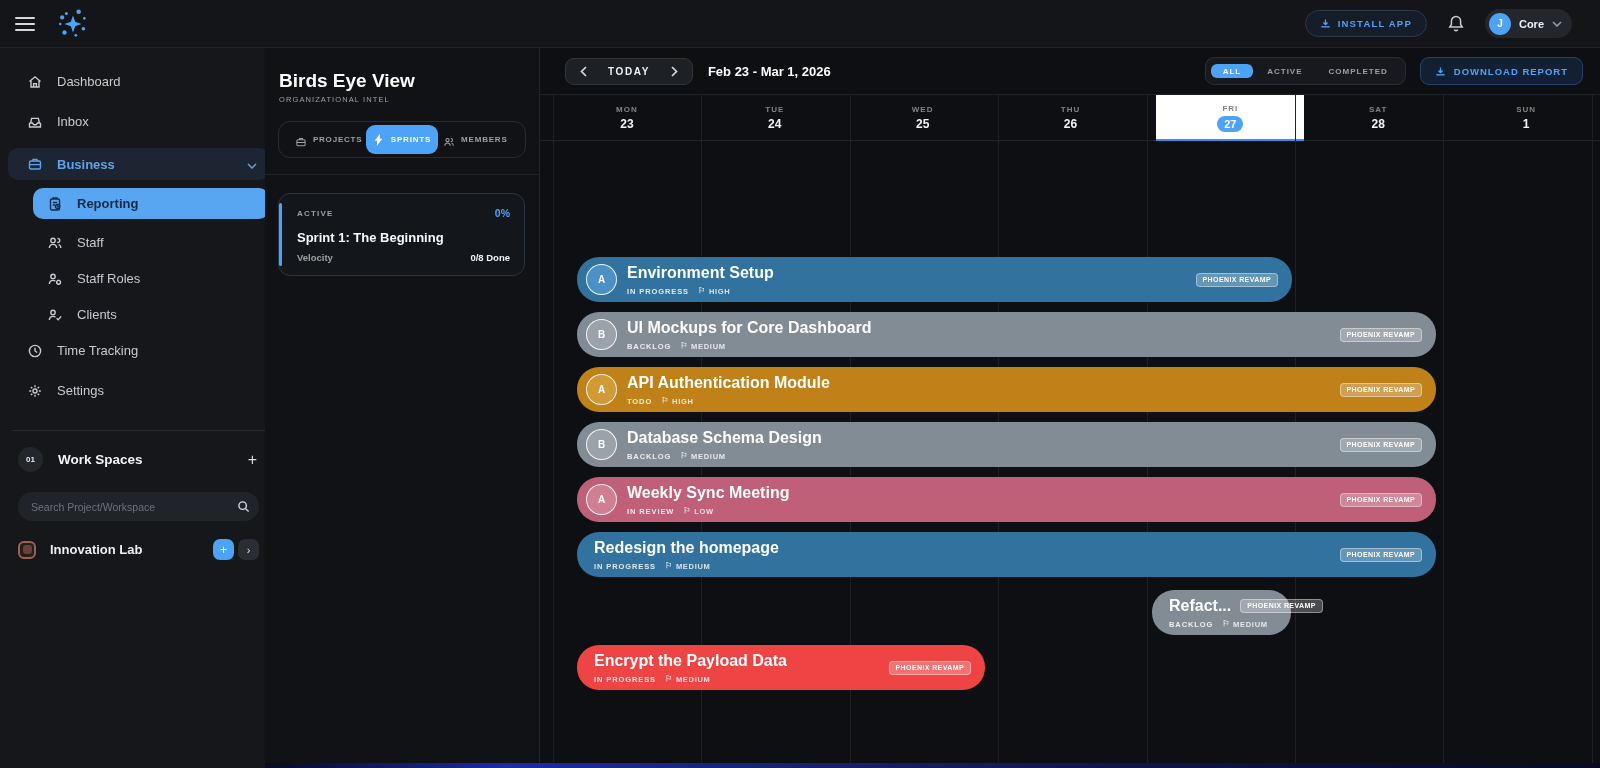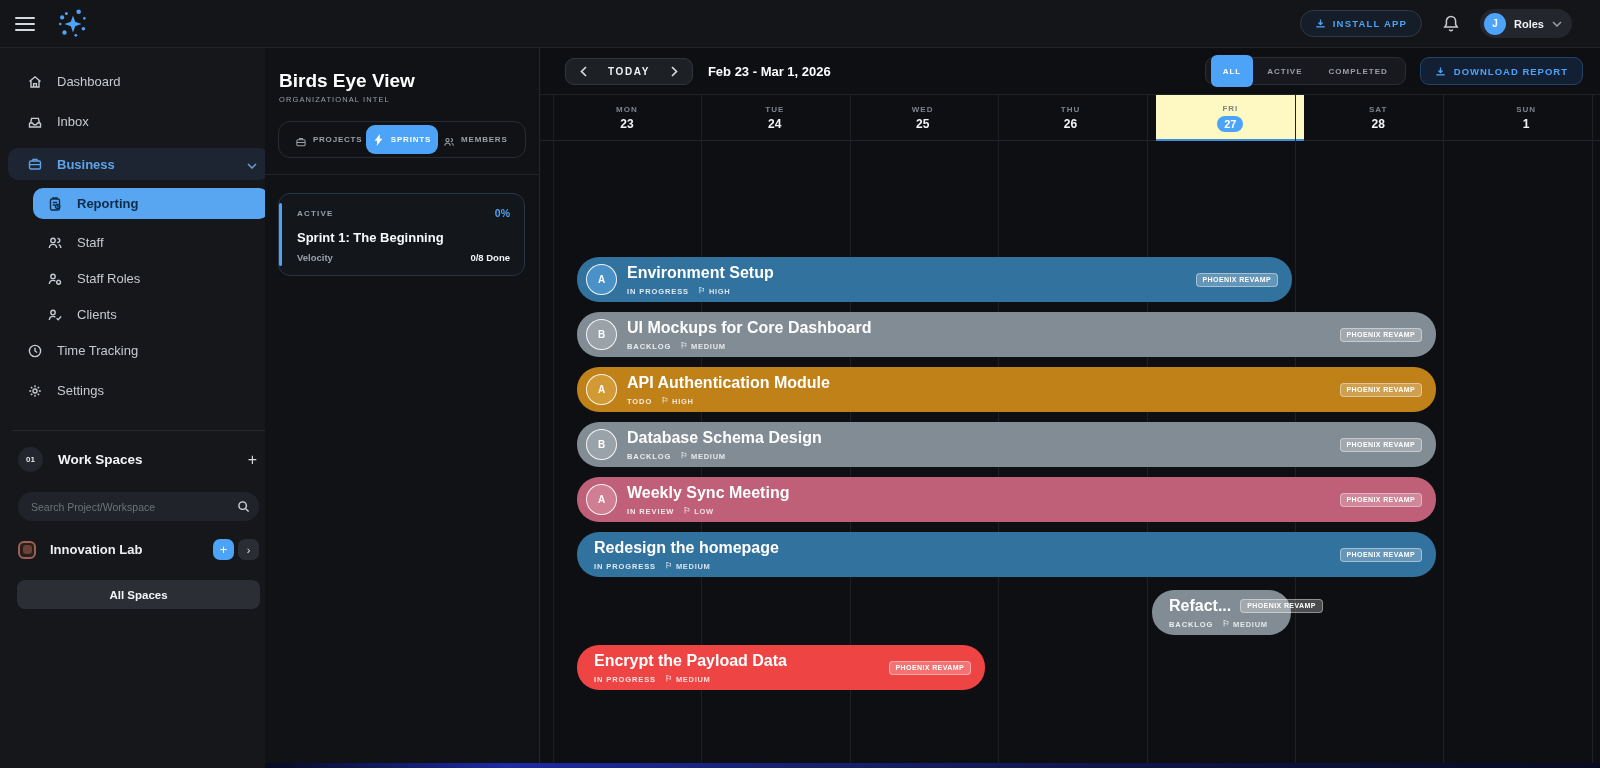--- a/index.html
+++ b/index.html
@@ -98,34 +98,34 @@
     display:flex; align-items:center; }
   .nav-group { margin-left:25px; height:27px; border:1px solid #32363c; border-radius:9px;
     background:#1d2025; display:flex; align-items:center; padding:0 6px; }
   .nav-arrow { width:22px; height:22px; display:flex; align-items:center; justify-content:center;
     color:#d5d8dc; cursor:pointer; }
   .today-lbl { padding:0 14px; font-size:10px; font-weight:bold; letter-spacing:1.6px;
     color:#eff1f3; cursor:pointer; }
   .date-range { margin-left:15px; font-size:13px; font-weight:bold; color:#fff; }
   .filters { margin-left:auto; height:28px; border:1px solid #2a2d33; background:#17191e;
     border-radius:9px; display:flex; align-items:center; padding:0 5px; gap:2px; }
-  .filter { padding:0 12px; height:32px; display:flex; align-items:center; border-radius:6px;
+  .filter { padding:0 12px; height:14px; display:flex; align-items:center; border-radius:6px;
     font-size:8px; font-weight:bold; letter-spacing:1px; color:#9aa0a8; cursor:pointer; }
   .filter.active { background:#4da3f7; color:#fff; }
   .download-btn { margin:0 17px 0 14px; height:28px; padding:0 14px; display:flex; align-items:center;
     gap:8px; border-radius:9px; background:#132033; border:1px solid #24436b; color:#4da3f7;
     font-size:9.5px; font-weight:bold; letter-spacing:1px; cursor:pointer; }
 
   .day-header { position:relative; height:46px; border-bottom:1px solid #22262b; display:flex;
     padding-left:13px; }
   .day-cell { width:148.4px; display:flex; flex-direction:column; align-items:center;
     justify-content:center; gap:3px; position:relative; }
   .day-week { font-size:8px; font-weight:bold; letter-spacing:1px; color:#7e848d; }
   .day-num { font-size:12px; font-weight:bold; color:#f2f4f6; }
-  .day-cell.today { background:#fef9c3;margin-left:12px; }
+  .day-cell.today { background:#ffffff;margin-left:12px; }
   .day-cell.today::after { content:""; position:absolute; left:0; right:0; bottom:-1px;
     height:2px; background:#3f8fe0; }
   .today-badge { background:#4da3f7; color:#fff; border-radius:9px; padding:2px 7px;
     font-size:11px; font-weight:bold; }
 
   .cal-body { position:absolute; left:0; top:93px; right:0; bottom:0; }
   .grid-line { position:absolute; top:-46px; bottom:5px; width:1px; background:#1d2024; }
   .today-line { position:absolute; height:3px; border-radius:2px; background:#3b82d9; }
 
   .task { position:absolute; height:45px; border-radius:22px; display:flex; align-items:center;
@@ -178,21 +178,21 @@
           <path d="M8 2v7M5 6.5 8 9.5l3-3M3 11.5V13h10v-1.5"></path>
         </svg>
         <span>INSTALL APP</span>
       </div>
       <svg class="bell" viewBox="0 0 18 20" fill="none" stroke="currentColor" stroke-width="1.5">
         <path d="M9 2.5a4.6 4.6 0 0 0-4.6 4.6v3.4L2.8 13h12.4l-1.6-2.5V7.1A4.6 4.6 0 0 0 9 2.5z"></path>
         <path d="M7.3 15.5a1.8 1.8 0 0 0 3.4 0"></path>
       </svg>
       <div class="user-pill">
         <div class="user-avatar">J</div>
-        <span class="user-name">Roles</span>
+        <span class="user-name">Core</span>
         <svg class="chev" width="10" height="6" viewBox="0 0 10 6" fill="none" stroke="currentColor" stroke-width="1.5">
             <path d="M1 1l4 4 4-4"></path>
           </svg>
       </div>
     </div>
   </div>
 
   <div class="sidebar">
     <div id="side-nav">
         <div class="side-item ">
@@ -300,21 +300,20 @@
     <div class="ws-row">
       <span class="ws-icon">
           <i></i>
         </span>
       <span class="ws-name">Innovation Lab</span>
       <span class="ws-actions">
         <span class="mini-btn blue">+</span>
         <span class="mini-btn dark">›</span>
       </span>
     </div>
-    <div class="all-spaces">All Spaces</div>
   </div>
 
   <div class="panel">
     <div class="panel-title">Birds Eye View</div>
     <div class="panel-sub">ORGANIZATIONAL INTEL</div>
     <div class="panel-tabs" id="panel-tabs">
         <div class="ptab">
           <span class="ic">
             <svg width="16" height="16" viewBox="0 0 16 16" fill="none" stroke="currentColor" stroke-width="1.4">
               <rect x="2.5" y="5" width="11" height="8" rx="1.5"></rect>

